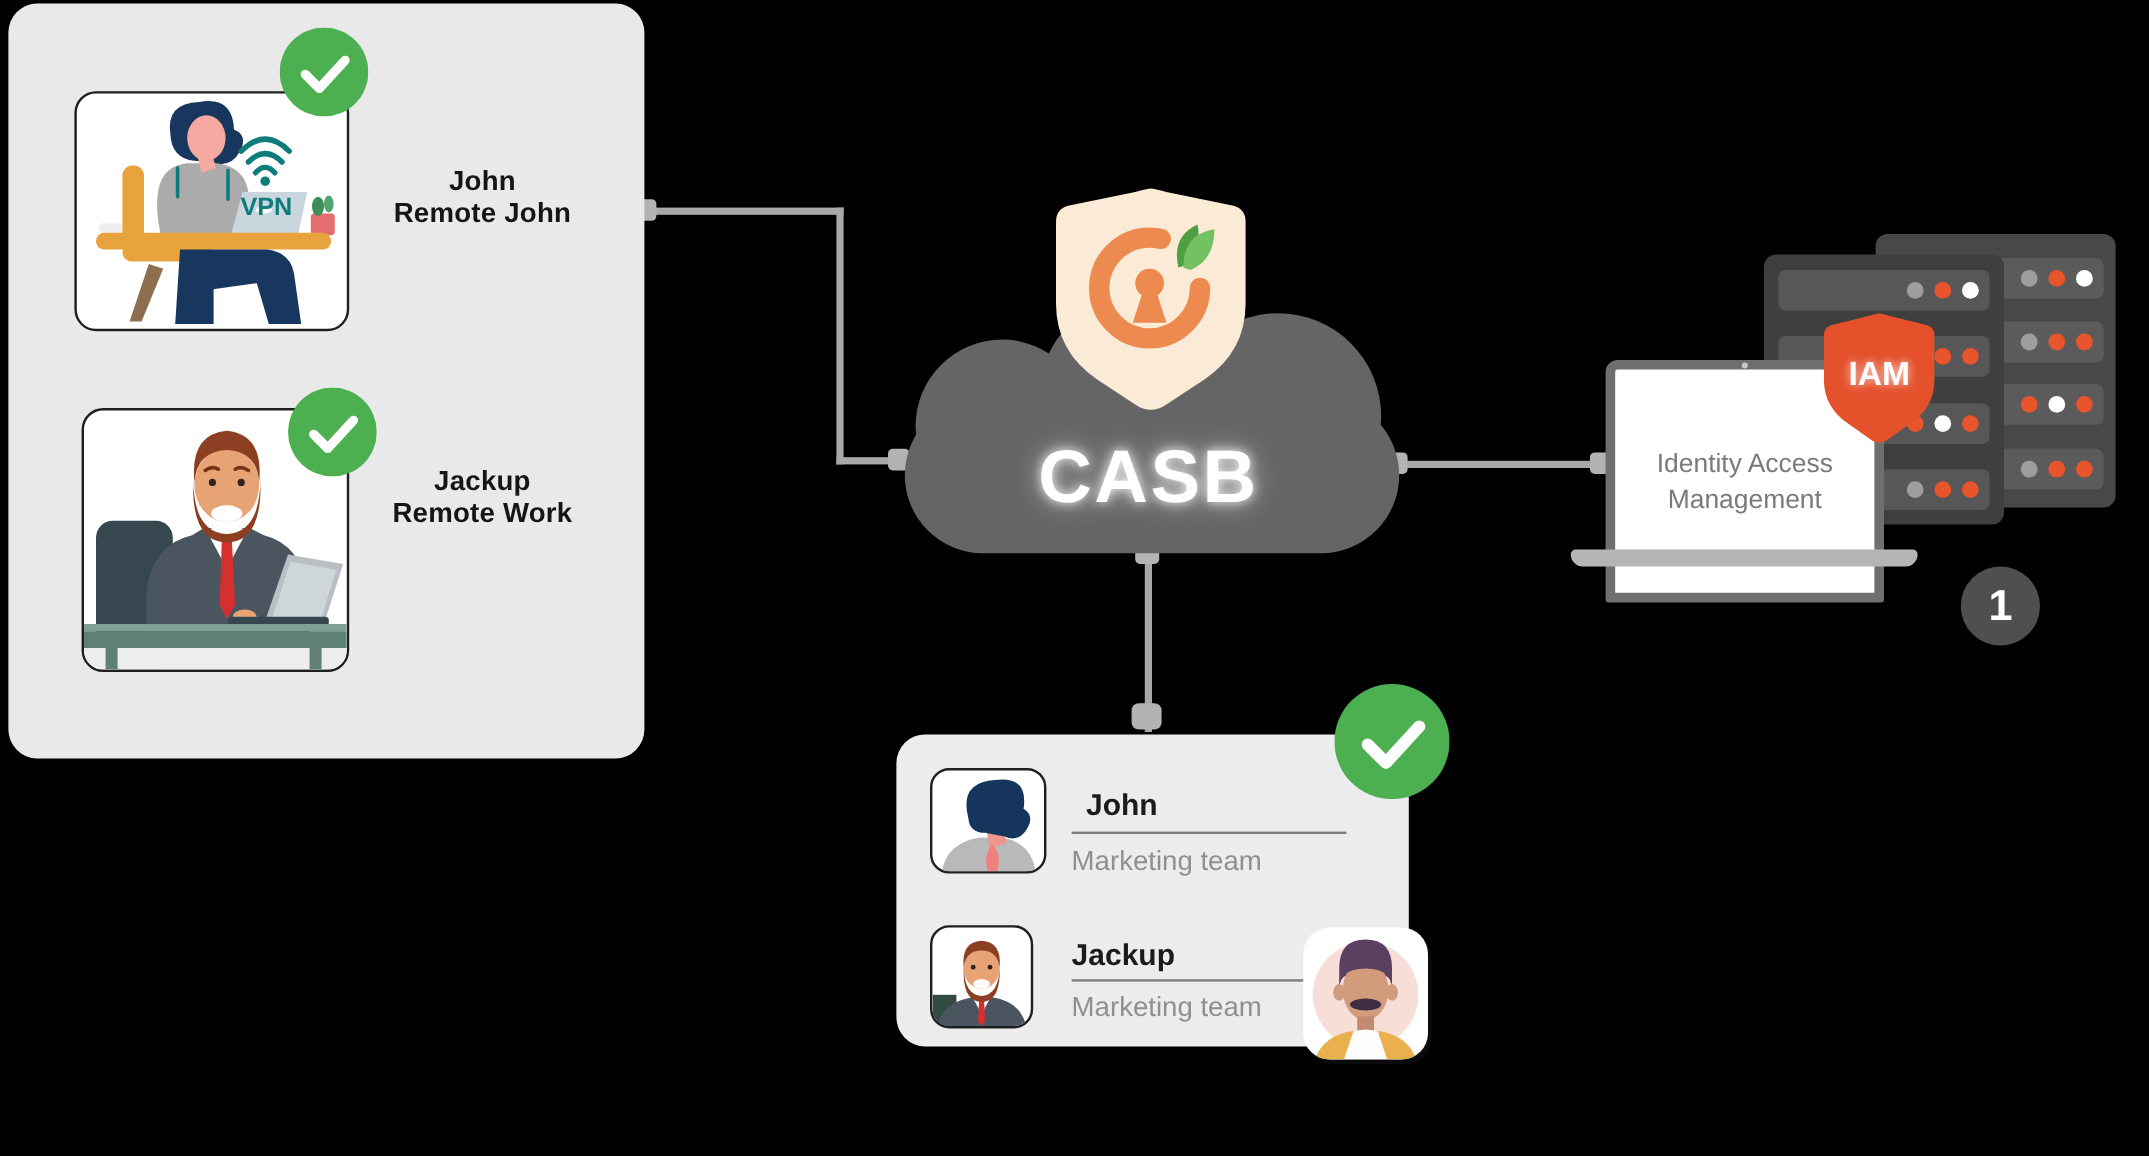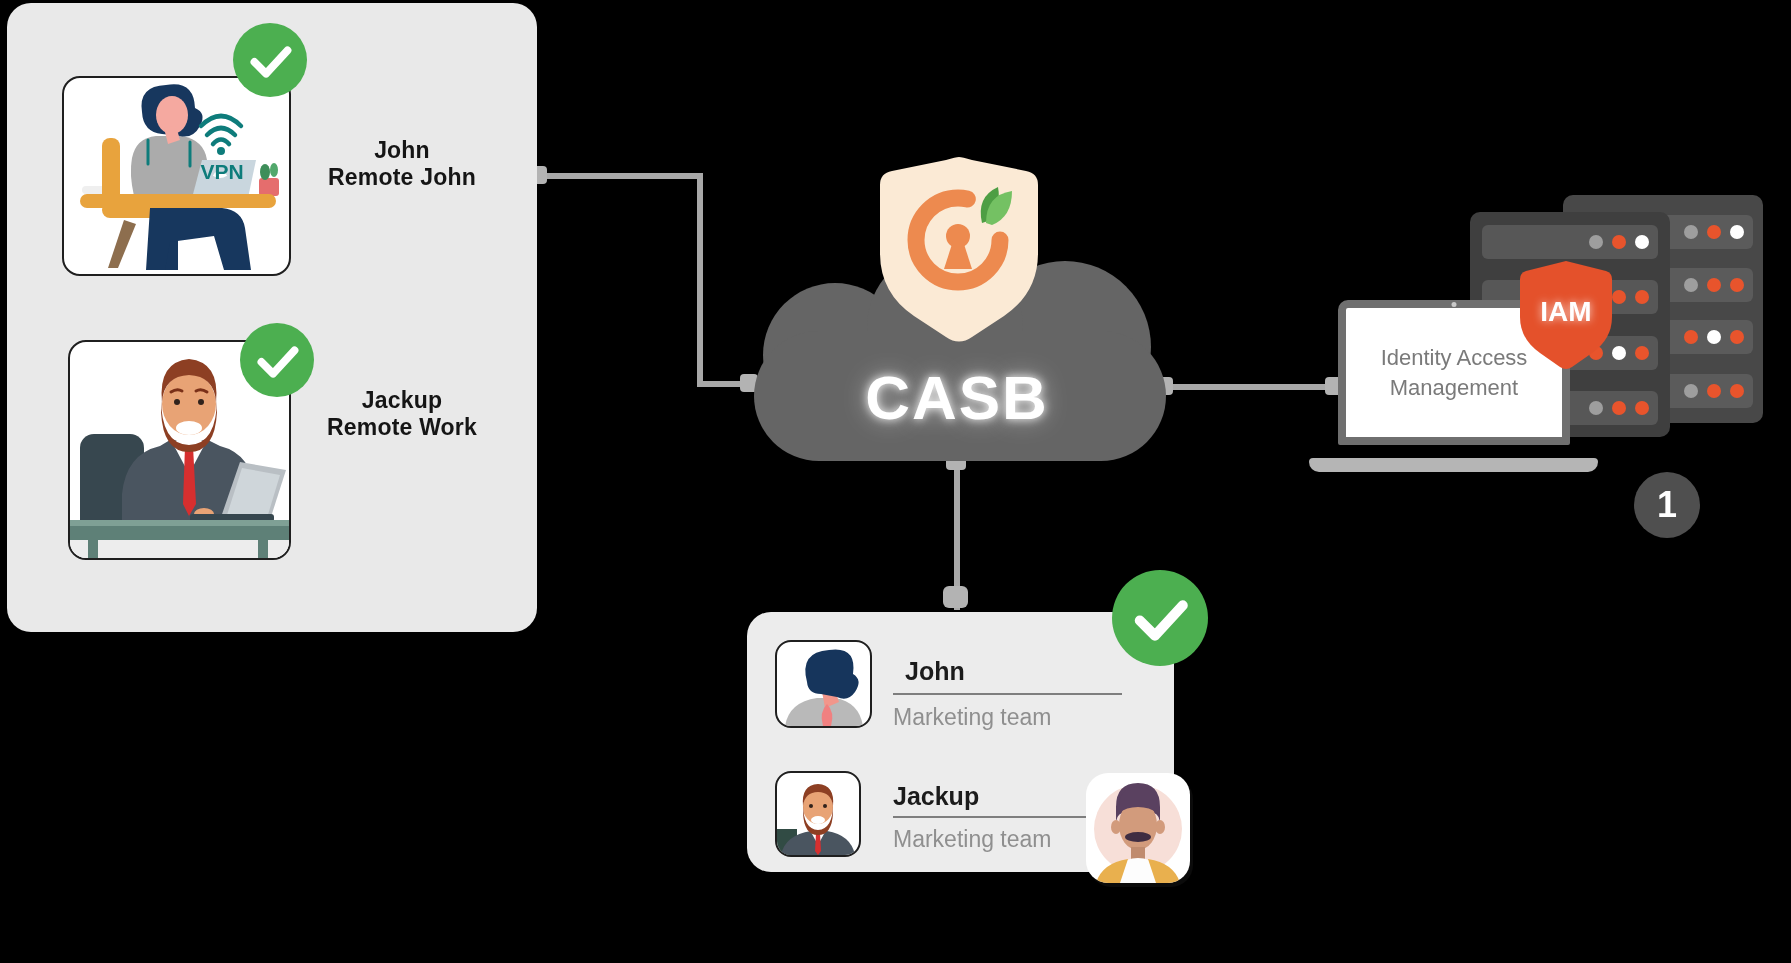--- a/index.html
+++ b/index.html
@@ -23,21 +23,21 @@
               font-size:62px;font-weight:bold;letter-spacing:2px;
               text-shadow:0 0 10px rgba(255,255,255,.95),0 0 24px rgba(255,255,255,.55);}
 
   
   .server{position:absolute;border-radius:10px;}
   .slot{position:absolute;width:180px;height:34px;border-radius:6px;background:#5B5B5B;}
   .leds{position:absolute;right:9px;top:50%;transform:translateY(-50%);display:flex;gap:9px;}
   .led{width:14px;height:14px;border-radius:50%;}
   .led-gray{background:#9E9E9E}.led-orange{background:#E8542C}.led-white{background:#FFFFFF}
 
-  #laptop-screen{left:1338px;top:300px;width:232px;height:145px;background:#fff;
+  #laptop-screen{left:1338px;top:300px;width:232px;height:202px;background:#fff;
                  border:8px solid #6F6F6F;border-radius:10px 10px 2px 2px;box-sizing:border-box;
                  display:flex;align-items:center;justify-content:center;}
   #laptop-screen .cam{position:absolute;top:-6px;left:50%;transform:translateX(-50%);
                       width:5px;height:5px;border-radius:50%;background:#C9C9C9;}
   #screen-text{text-align:center;color:#7A7A7A;font-size:22px;line-height:30px;font-weight:500;}
   #laptop-base{left:1309px;top:458px;width:289px;height:14px;background:#B5B5B5;border-radius:4px 4px 10px 10px;}
 
   #iam-shield{left:1518px;top:259px;width:96px;height:114px;}
   #one-badge{left:1634px;top:472px;width:66px;height:66px;border-radius:50%;background:#4F4F4F;
              color:#fff;font-size:36px;font-weight:bold;display:flex;align-items:center;justify-content:center;}

